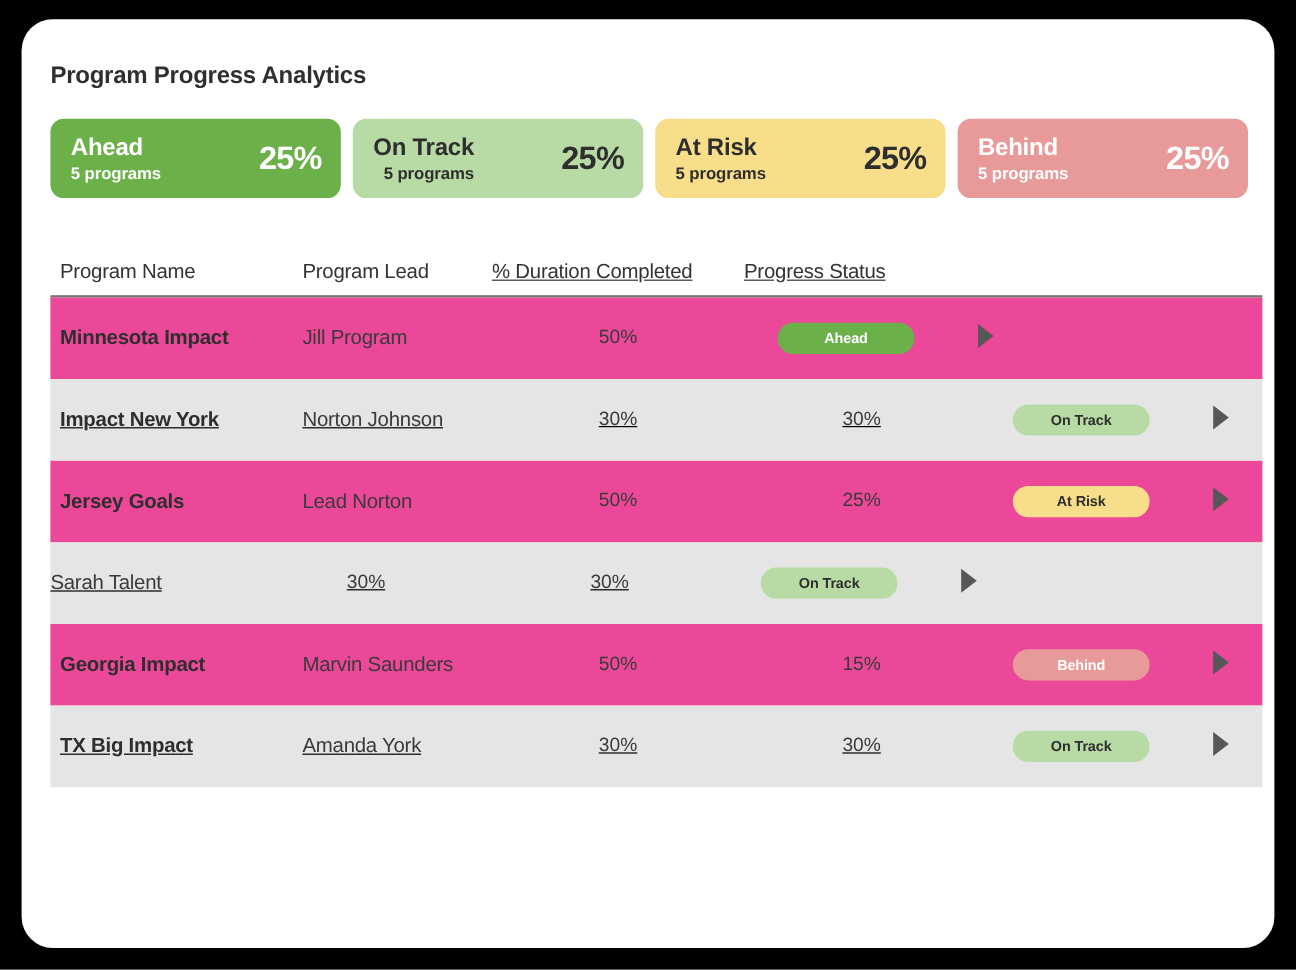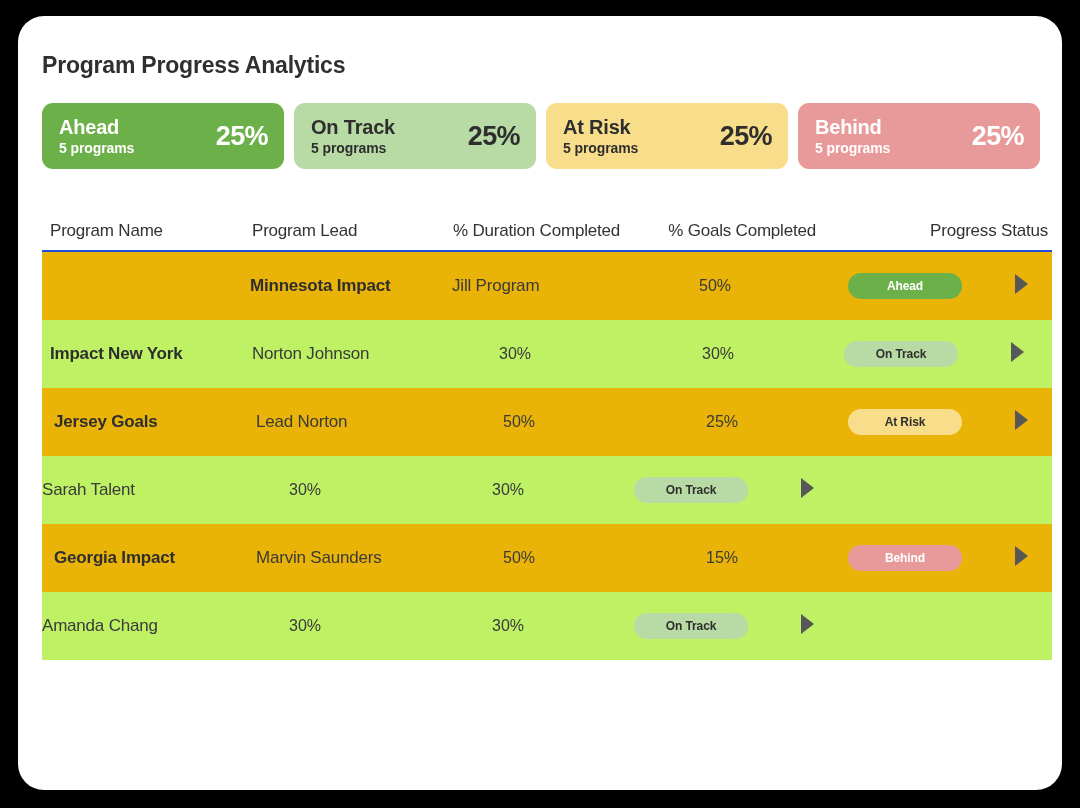--- a/index.html
+++ b/index.html
@@ -27,21 +27,21 @@
   }
 
   .inner {
     position: absolute;
     left: 22px;
     top: 36px;
     width: 1000px;
   }
 
   .page-title {
-    font-size: 23px;
+    font-size: 20px;
     font-weight: bold;
     color: #2f2f2f;
     letter-spacing: -0.2px;
     margin: 0 0 24px 2px;
   }
 
   
   .cards {
     display: flex;
     gap: 10px;
@@ -66,64 +66,65 @@
   .card-label {
     font-size: 20px;
     font-weight: bold;
     letter-spacing: -0.2px;
   }
   .card-sub {
     font-size: 14px;
     font-weight: bold;
     margin-top: 3px;
     letter-spacing: -0.1px;
+    text-align: right;
   }
   .card-pct {
     font-size: 27px;
     font-weight: bold;
     letter-spacing: -0.6px;
   }
 
   
   .table {
     margin-top: 52px;
     margin-left: 2px;
     width: 1010px;
   }
   .thead {
     display: flex;
     align-items: flex-end;
     padding-bottom: 9px;
-    border-bottom: 2px solid #1d4ed8;
+    border-bottom: 2px solid #737373;
     margin-top: 28px;
   }
   .th {
     font-size: 17px;
     color: #333333;
     letter-spacing: -0.2px;
   }
   .row {
     display: flex;
     align-items: center;
     height: 68px;
   }
-  .row.odd  { background: #eab308; justify-content: flex-end; }
-  .row.even { background: #bef264; }
+  .row.odd  { background: #ec4899; }
+  .row.even { background: #e5e5e5; text-decoration: underline; }
 
   .c-name   { width: 210px; padding-left: 8px; box-sizing: border-box; }
   .c-lead   { width: 158px; }
   .c-dur    { width: 210px; text-align: center; }
   .c-goal   { width: 196px; text-align: center; }
   .c-status { width: 170px; text-align: center; }
   .c-arrow  { width: 62px; text-align: center; }
 
   .thead .c-name   { padding-left: 8px; }
   .thead .c-dur,
   .thead .c-goal,
-  .thead .c-status { text-align: right; }
+  .thead .c-status { text-align: left; text-decoration: underline; }
   .thead .c-status { width: 232px; }
 
   .cell-name {
     font-size: 17px;
     font-weight: bold;
     color: #2e2e2e;
     letter-spacing: -0.2px;
   }
   .cell-text {
     font-size: 17px;
@@ -192,21 +193,20 @@
           </div>
           <div class="card-pct">25%</div>
         </div>
       </div>
 
     <div class="table">
       <div class="thead">
         <div class="th c-name">Program Name</div>
         <div class="th c-lead">Program Lead</div>
         <div class="th c-dur">% Duration Completed</div>
-        <div class="th c-goal">% Goals Completed</div>
         <div class="th c-status">Progress Status</div>
       </div>
       <div id="tbody">
           <div class="row odd">
             <div class="c-name"><span class="cell-name">Minnesota Impact</span></div>
             <div class="c-lead"><span class="cell-text">Jill Program</span></div>
             <div class="c-dur"><span class="cell-num">50%</span></div>
             <div class="c-status"><span class="badge" style="background: rgb(108, 176, 74); color: rgb(255, 255, 255);">Ahead</span></div>
             <div class="c-arrow"><span class="arrow"></span></div>
           </div>
@@ -235,21 +235,22 @@
           </div>
           <div class="row odd">
             <div class="c-name"><span class="cell-name">Georgia Impact</span></div>
             <div class="c-lead"><span class="cell-text">Marvin Saunders</span></div>
             <div class="c-dur"><span class="cell-num">50%</span></div>
             <div class="c-goal"><span class="cell-num">15%</span></div>
             <div class="c-status"><span class="badge" style="background: rgb(232, 154, 154); color: rgb(255, 255, 255);">Behind</span></div>
             <div class="c-arrow"><span class="arrow"></span></div>
           </div>
           <div class="row even">
-            <div class="c-lead"><span class="cell-text">Amanda Chang</span></div>
+            <div class="c-name"><span class="cell-name">TX Big Impact</span></div>
+            <div class="c-lead"><span class="cell-text">Amanda York</span></div>
             <div class="c-dur"><span class="cell-num">30%</span></div>
             <div class="c-goal"><span class="cell-num">30%</span></div>
             <div class="c-status"><span class="badge" style="background: rgb(184, 219, 165); color: rgb(46, 46, 46);">On Track</span></div>
             <div class="c-arrow"><span class="arrow"></span></div>
           </div>
         </div>
     </div>
 
   </div>
 </div>

